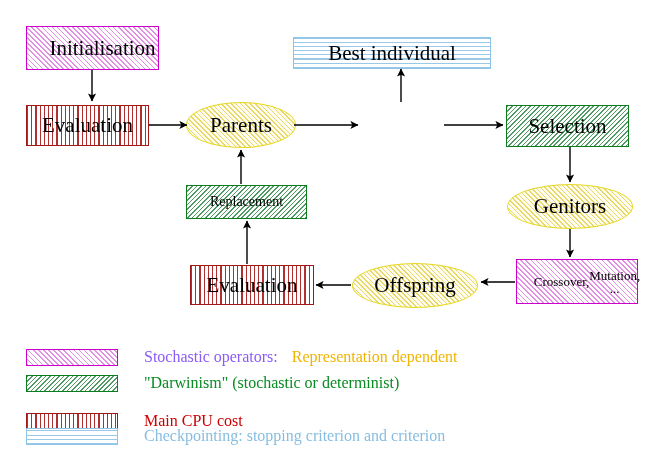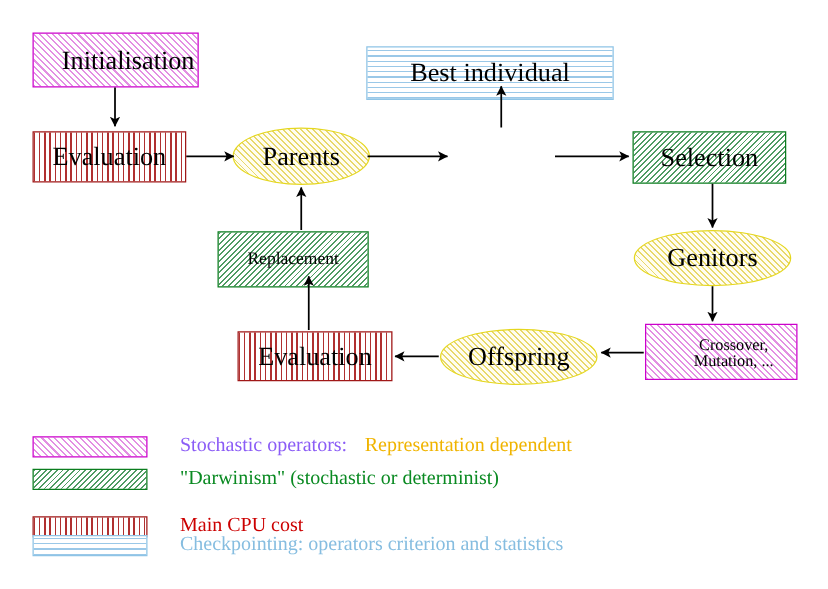--- a/index.html
+++ b/index.html
@@ -112,43 +112,43 @@
   </svg>
 
   <div class="node fill-magenta" style="left:26px;top:26px;width:133px;height:44px;">
     <span class="t-lg">Initialisation</span>
   </div>
 
   <div class="node fill-red" style="left:26px;top:105px;width:123px;height:41px;">
     <span class="t-lg">Evaluation</span>
   </div>
 
-  <div class="node fill-blue" style="left:293px;top:37px;width:198px;height:43px;">
+  <div class="node fill-blue" style="left:293px;top:37px;width:198px;height:32px;">
     <span class="t-lg">Best individual</span>
   </div>
 
   <div class="ellipse" style="left:186px;top:102px;width:110px;height:46px;">
     <span class="t-lg">Parents</span>
   </div>
 
 
   <div class="node fill-green" style="left:506px;top:105px;width:123px;height:42px;justify-content:center;">
     <span class="t-lg">Selection</span>
   </div>
 
-  <div class="node fill-green" style="left:174px;top:185px;width:121px;height:45px;">
+  <div class="node fill-green" style="left:186px;top:185px;width:121px;height:34px;">
     <span class="t-sm">Replacement</span>
   </div>
 
 
   <div class="ellipse" style="left:507px;top:184px;width:126px;height:45px;">
     <span class="t-lg">Genitors</span>
   </div>
 
-  <div class="node fill-magenta" style="left:516px;top:259px;width:122px;height:45px;flex-direction:column;line-height:1.05;">
+  <div class="node fill-magenta" style="left:516px;top:259px;width:122px;height:45px;flex-direction:row;line-height:1.05;">
     <span class="t-xs">Crossover,</span>
     <span class="t-xs">Mutation, ...</span>
   </div>
 
   <div class="node fill-red" style="left:190px;top:265px;width:124px;height:40px;">
     <span class="t-lg">Evaluation</span>
   </div>
 
   <div class="ellipse" style="left:352px;top:263px;width:126px;height:45px;">
     <span class="t-lg">Offspring</span>
@@ -168,18 +168,18 @@
       <div class="leg-text c-green">"Darwinism" (stochastic or determinist)</div>
     </div>
 
     <div class="leg-row" style="top:73px;">
       <div class="swatch fill-red"></div>
       <div class="leg-text c-red">Main CPU cost</div>
     </div>
 
     <div class="leg-row" style="top:88px;">
       <div class="swatch fill-blue"></div>
-      <div class="leg-text c-ltblue">Checkpointing: operators criterion and statistics</div>
+      <div class="leg-text c-ltblue">Checkpointing: stopping criterion and criterion</div>
     </div>
 
   </div>
 
 </div>
 
 </body></html>

